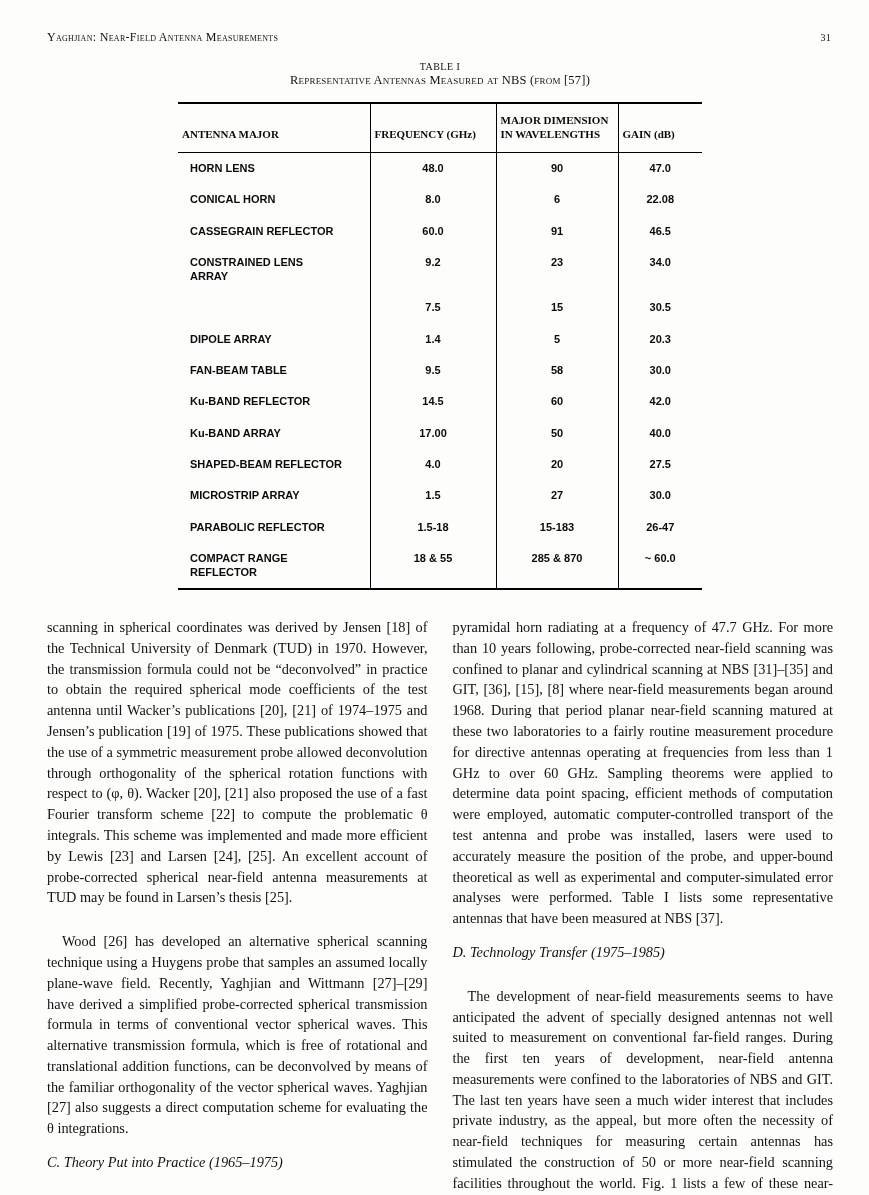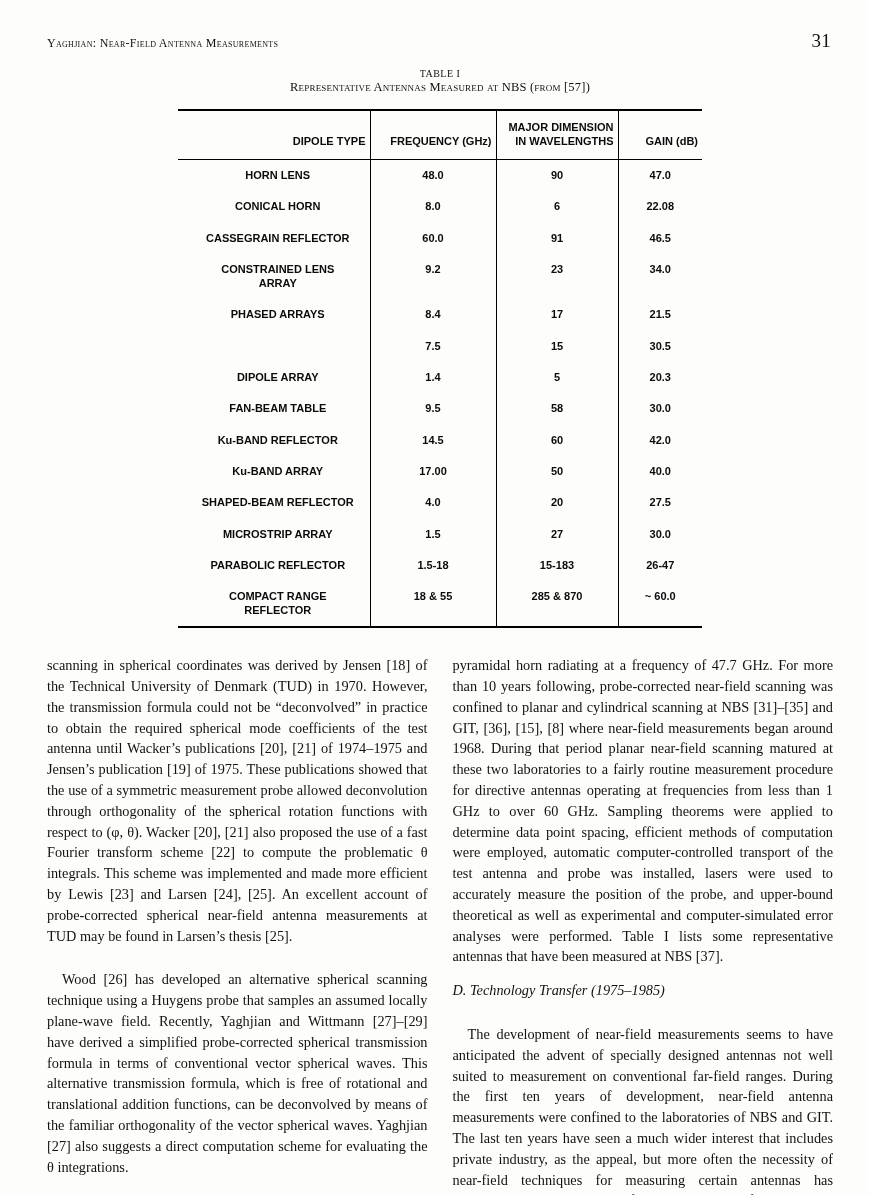--- a/index.html
+++ b/index.html
@@ -17,21 +17,21 @@
   }
   
   .running-head {
     display: flex;
     justify-content: space-between;
     align-items: baseline;
     font-size: 11.5px;
     letter-spacing: 0.3px;
   }
   .running-head .head-left { font-variant: small-caps; font-size: 12px; }
-  .running-head .page-num { font-size: 19px; padding-right: 2px; }
+  .running-head .page-num { font-size: 10px; padding-right: 2px; }
 
   
   .table-block { margin-top: 16px; }
   .table-title {
     text-align: center;
     font-size: 10px;
     letter-spacing: 0.5px;
   }
   .table-subtitle {
     text-align: center;
@@ -47,34 +47,35 @@
     font-family: "Liberation Sans", "DejaVu Sans", sans-serif;
     font-weight: bold;
     font-size: 11px;
     color: #0b0b0b;
     border-top: 2px solid #000;
     border-bottom: 2px solid #000;
   }
   table.nbs-table th {
     border-bottom: 1.5px solid #000;
     vertical-align: bottom;
-    text-align: right;
+    text-align: left;
     padding: 10px 4px 10px 4px;
     line-height: 1.25;
     font-size: 11px;
+    font-family: Liberation Serif, serif;
   }
   table.nbs-table th + th, table.nbs-table td + td { border-left: 1.5px solid #000; }
   table.nbs-table td {
     vertical-align: top;
     text-align: center;
     padding: 8.5px 4px 8.5px 4px;
     line-height: 1.3;
   }
   table.nbs-table td.ant {
-    text-align: center;
+    text-align: left;
     padding-left: 12px;
     white-space: pre-line;
   }
   col.c-ant { width: 192px; }
   col.c-freq { width: 126px; }
   col.c-dim { width: 122px; }
   col.c-gain { width: 84px; }
 
   
   .columns {
@@ -112,21 +113,21 @@
 
     <table class="nbs-table">
       <colgroup>
         <col class="c-ant">
           <col class="c-freq">
           <col class="c-dim">
           <col class="c-gain">
       </colgroup>
       <thead>
         <tr>
-          <th>DIPOLE TYPE</th>
+          <th>ANTENNA MAJOR</th>
           <th>FREQUENCY (GHz)</th>
           <th>MAJOR DIMENSION IN WAVELENGTHS</th>
           <th>GAIN (dB)</th>
         </tr>
       </thead>
       <tbody>
         <tr>
           <td class="ant">HORN LENS</td>
           <td>48.0</td>
           <td>90</td>
@@ -143,26 +144,20 @@
           <td>60.0</td>
           <td>91</td>
           <td>46.5</td>
         </tr>
         <tr>
           <td class="ant">CONSTRAINED LENS
 ARRAY</td>
           <td>9.2</td>
           <td>23</td>
           <td>34.0</td>
-        </tr>
-        <tr>
-          <td class="ant">PHASED ARRAYS</td>
-          <td>8.4</td>
-          <td>17</td>
-          <td>21.5</td>
         </tr>
         <tr>
           <td class="ant"></td>
           <td>7.5</td>
           <td>15</td>
           <td>30.5</td>
         </tr>
         <tr>
           <td class="ant">DIPOLE ARRAY</td>
           <td>1.4</td>

